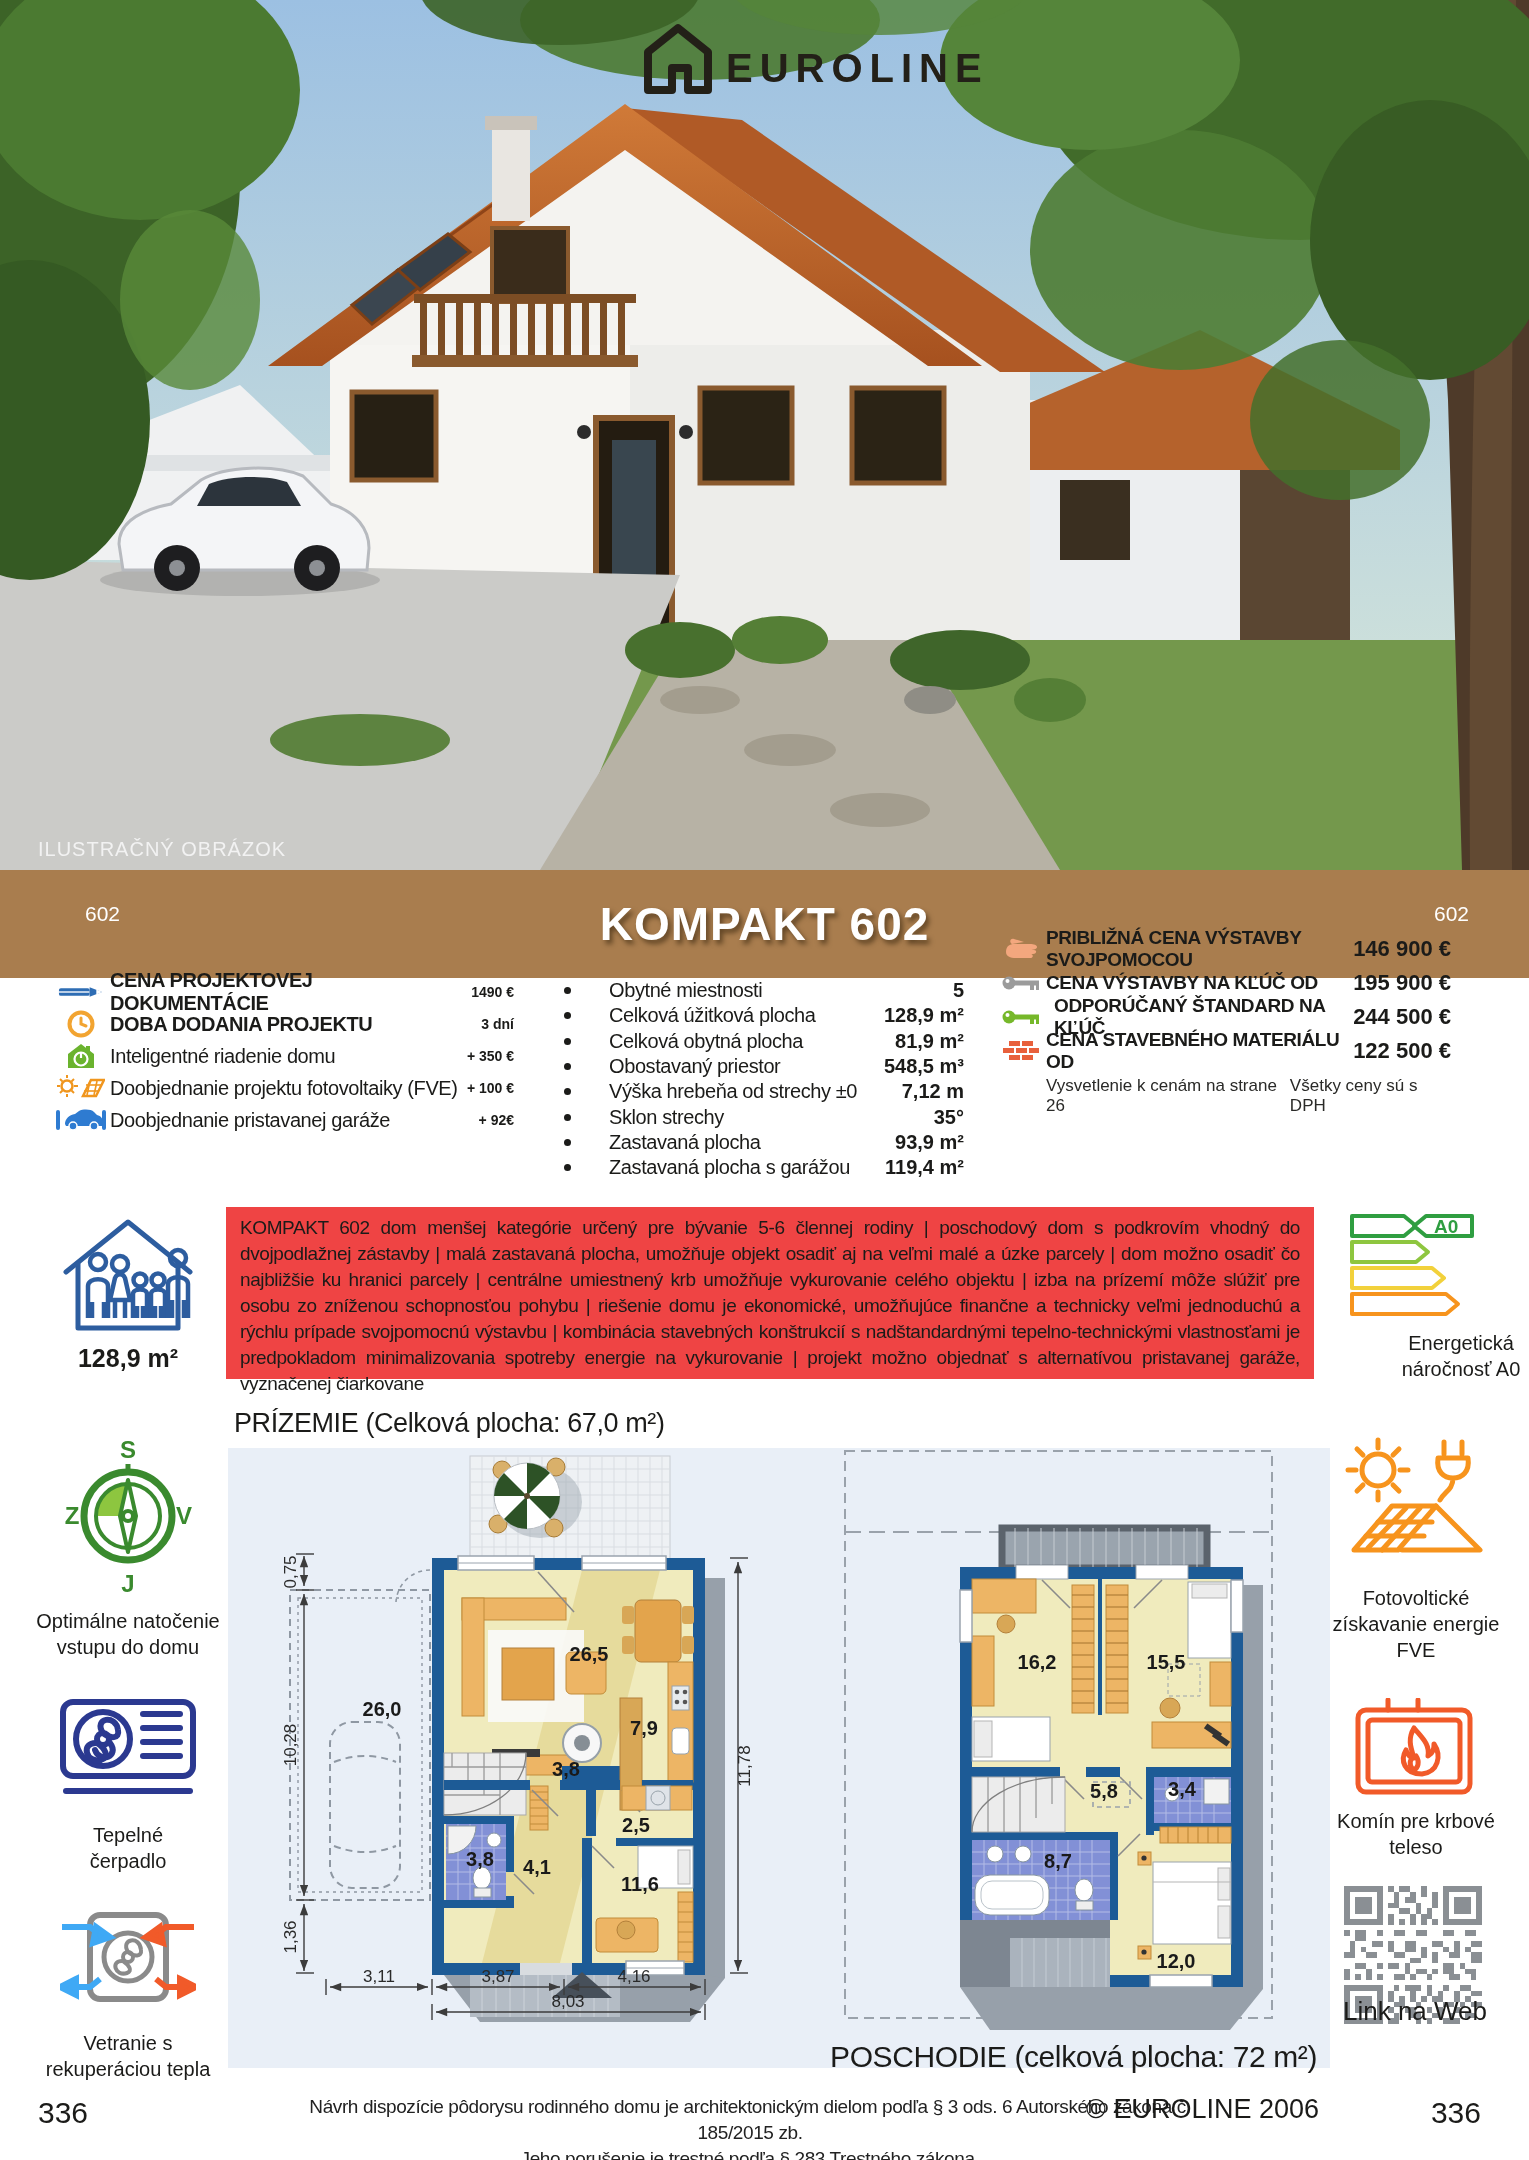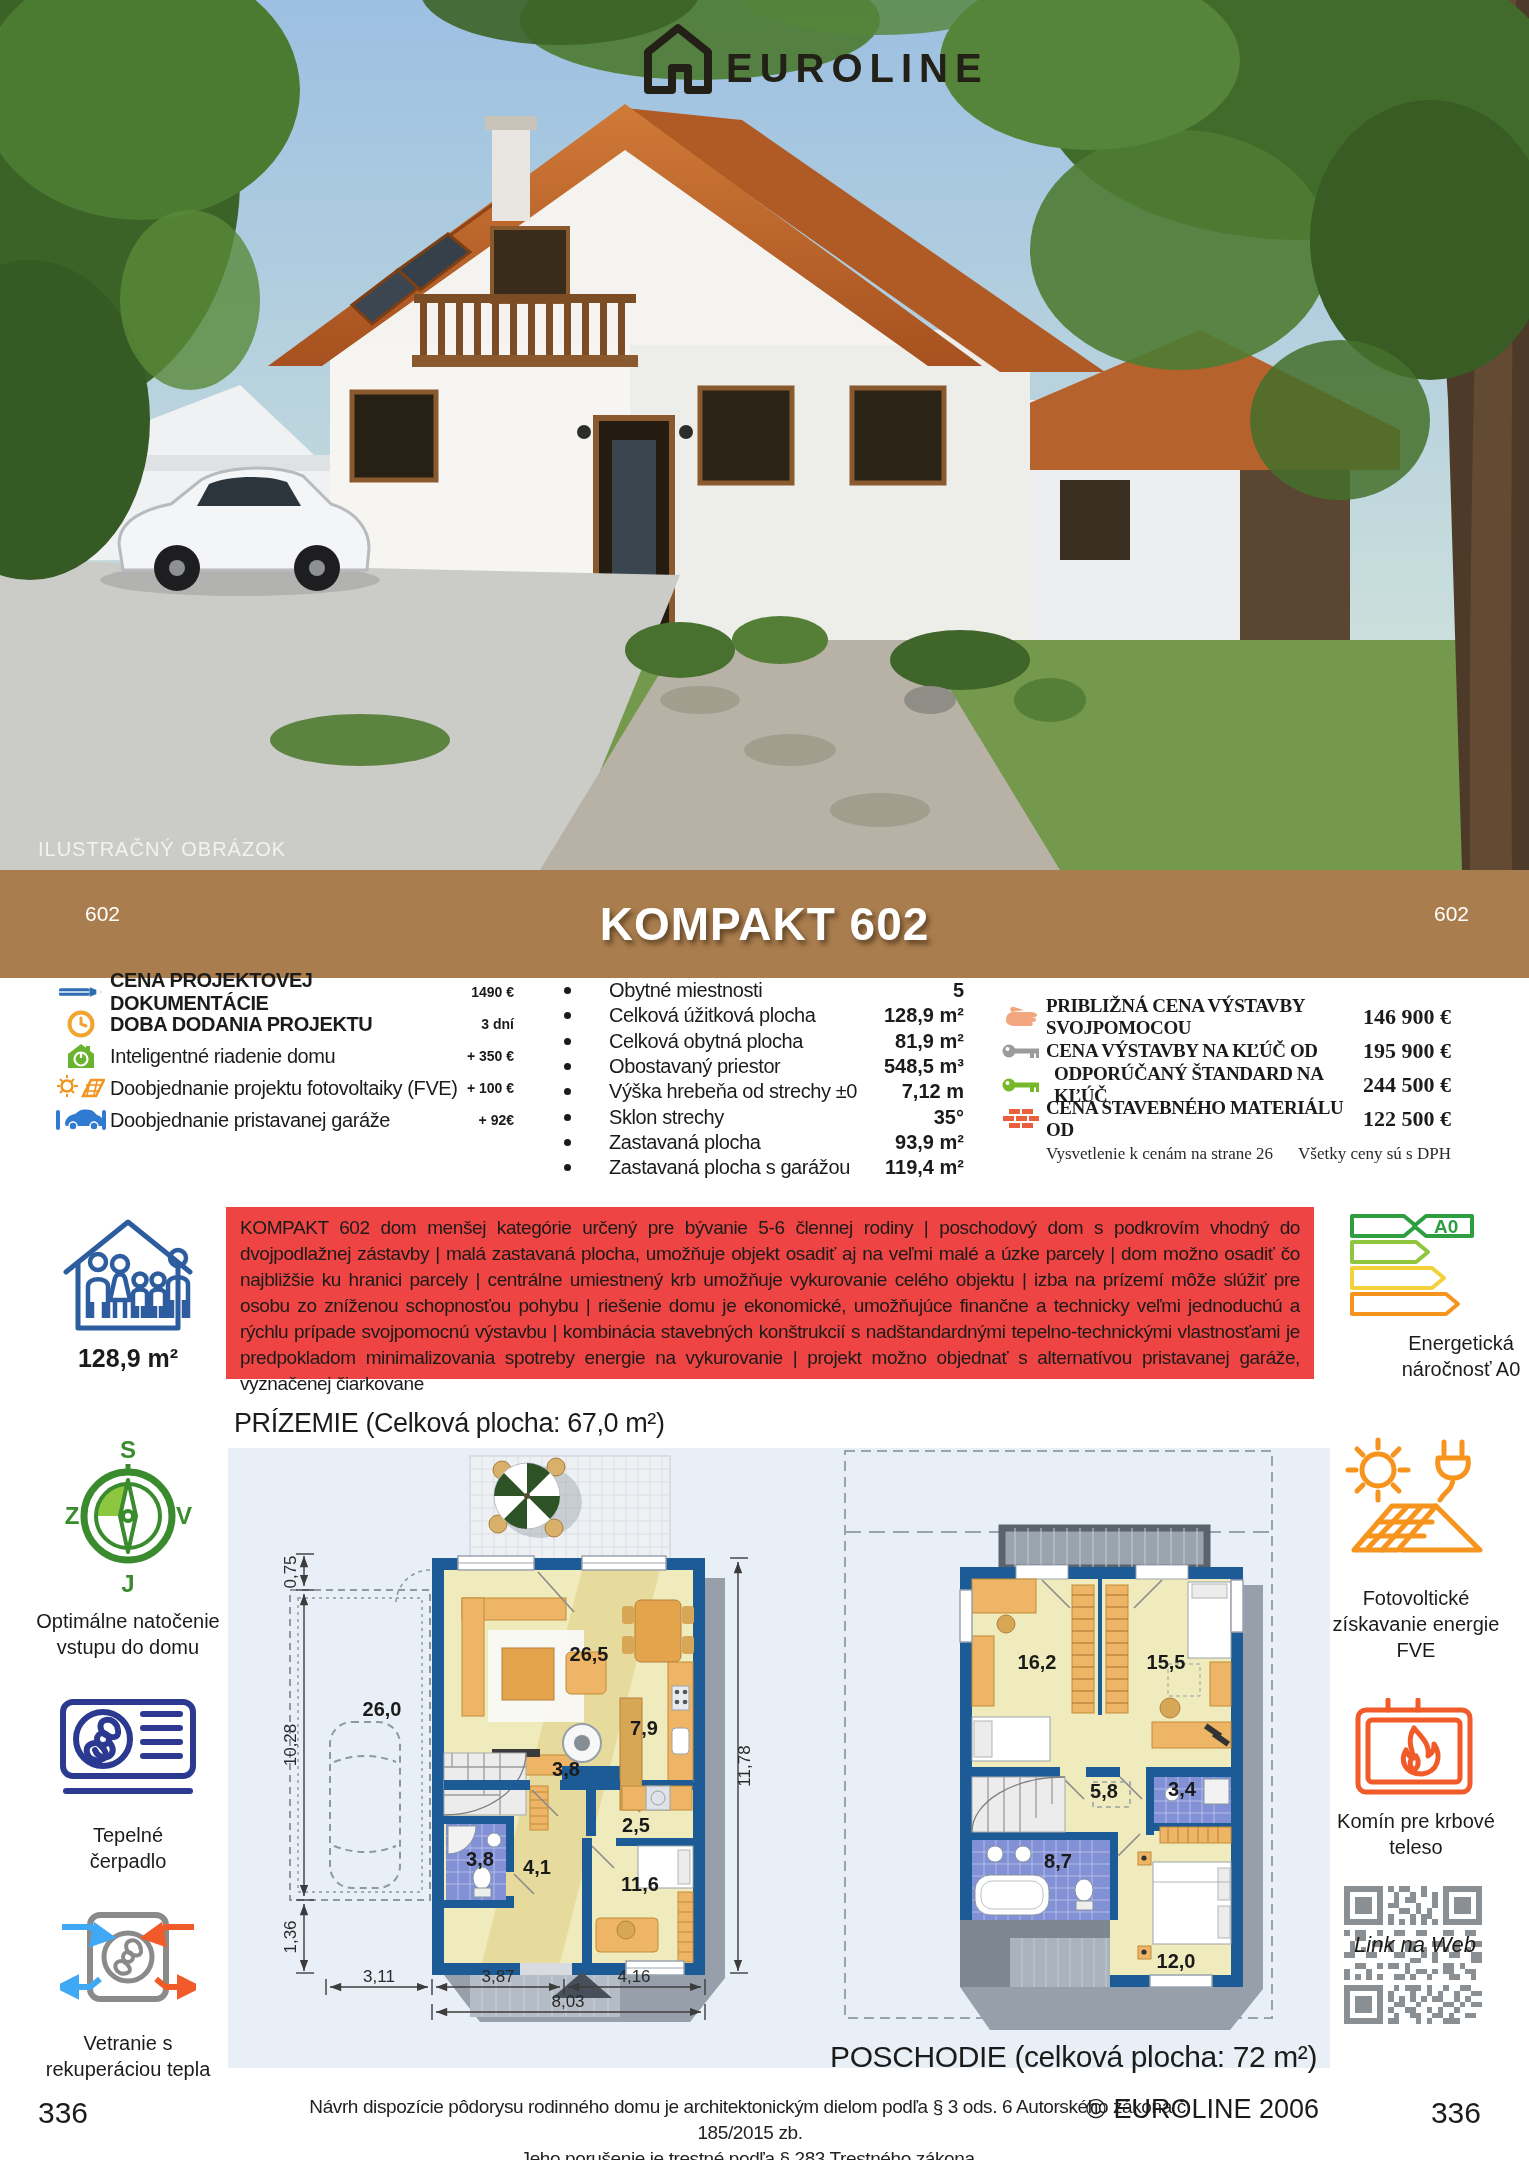--- a/index.html
+++ b/index.html
@@ -270,21 +270,21 @@
         <span class="lbl cond">Zastavaná plocha</span>
         <span class="val">93,9 m²</span>
       </div>
     <div class="specrow">
         <span class="bullet"></span>
         <span class="lbl cond">Zastavaná plocha s garážou</span>
         <span class="val">119,4 m²</span>
       </div>
   </div>
 
-  <div class="abs" style="left:996px;top:1000px;width:455px;font-family:Liberation Serif, serif;">
+  <div class="abs" style="left:996px;top:932px;width:455px;">
     <div class="prow" style="height:34px;">
       <span class="ic" style="width:50px;">
           <svg width="34" height="26" viewBox="0 0 34 26">
             <path d="M2,16 C2,10 6,8 10,8 L26,8 C30,8 33,9 33,11 C33,13 30,14 26,14 L30,14 C33,14 33,18 29,18 L27,18 C30,19 29,22 26,22 L12,22 C6,22 2,20 2,16 Z" fill="#f3a77e"></path>
             <path d="M8,8 C5,6 6,2 10,3 L20,6" fill="#f3a77e"></path>
           </svg>
         </span>
       <span class="lbl bold-lbl cond" style="font-size:19px;">PRIBLIŽNÁ CENA VÝSTAVBY SVOJPOMOCOU</span>
       <span class="val" style="font-size:22px;">146 900 €</span>
     </div>
@@ -577,21 +577,21 @@
         <rect x="12" y="23" width="2" height="1"></rect>
         <rect x="16" y="23" width="2" height="1"></rect>
         <rect x="19" y="23" width="1" height="1"></rect>
         <rect x="22" y="23" width="2" height="1"></rect>
       <rect x="8" y="24" width="2" height="1"></rect>
         <rect x="13" y="24" width="1" height="1"></rect>
         <rect x="15" y="24" width="1" height="1"></rect>
         <rect x="18" y="24" width="3" height="1"></rect>
     </g>
   </svg>
-  <div class="abs side-label" style="left:1340px;top:1932px;width:150px;font-size:22px;font-style:italic;">Link na Web</div>
+  <div class="abs side-label" style="left:1340px;top:1998px;width:150px;font-size:26px;">Link na Web</div>
 
   <div class="abs plans-bg"></div>
   <div class="abs plan-head cond" style="left:234px;top:1408px;">PRÍZEMIE (Celková plocha: 67,0 m²)</div>
 
   <svg class="abs" style="left:230px;top:1450px" width="570" height="640" viewBox="0 0 570 640">
     <defs>
       <marker id="ga" markerWidth="9" markerHeight="8" refX="8" refY="3" orient="auto">
           <path d="M0,0 L8,3 L0,6 Z" fill="#3c3c3c"></path>
         </marker>
       <marker id="gb" markerWidth="9" markerHeight="8" refX="0" refY="3" orient="auto">

